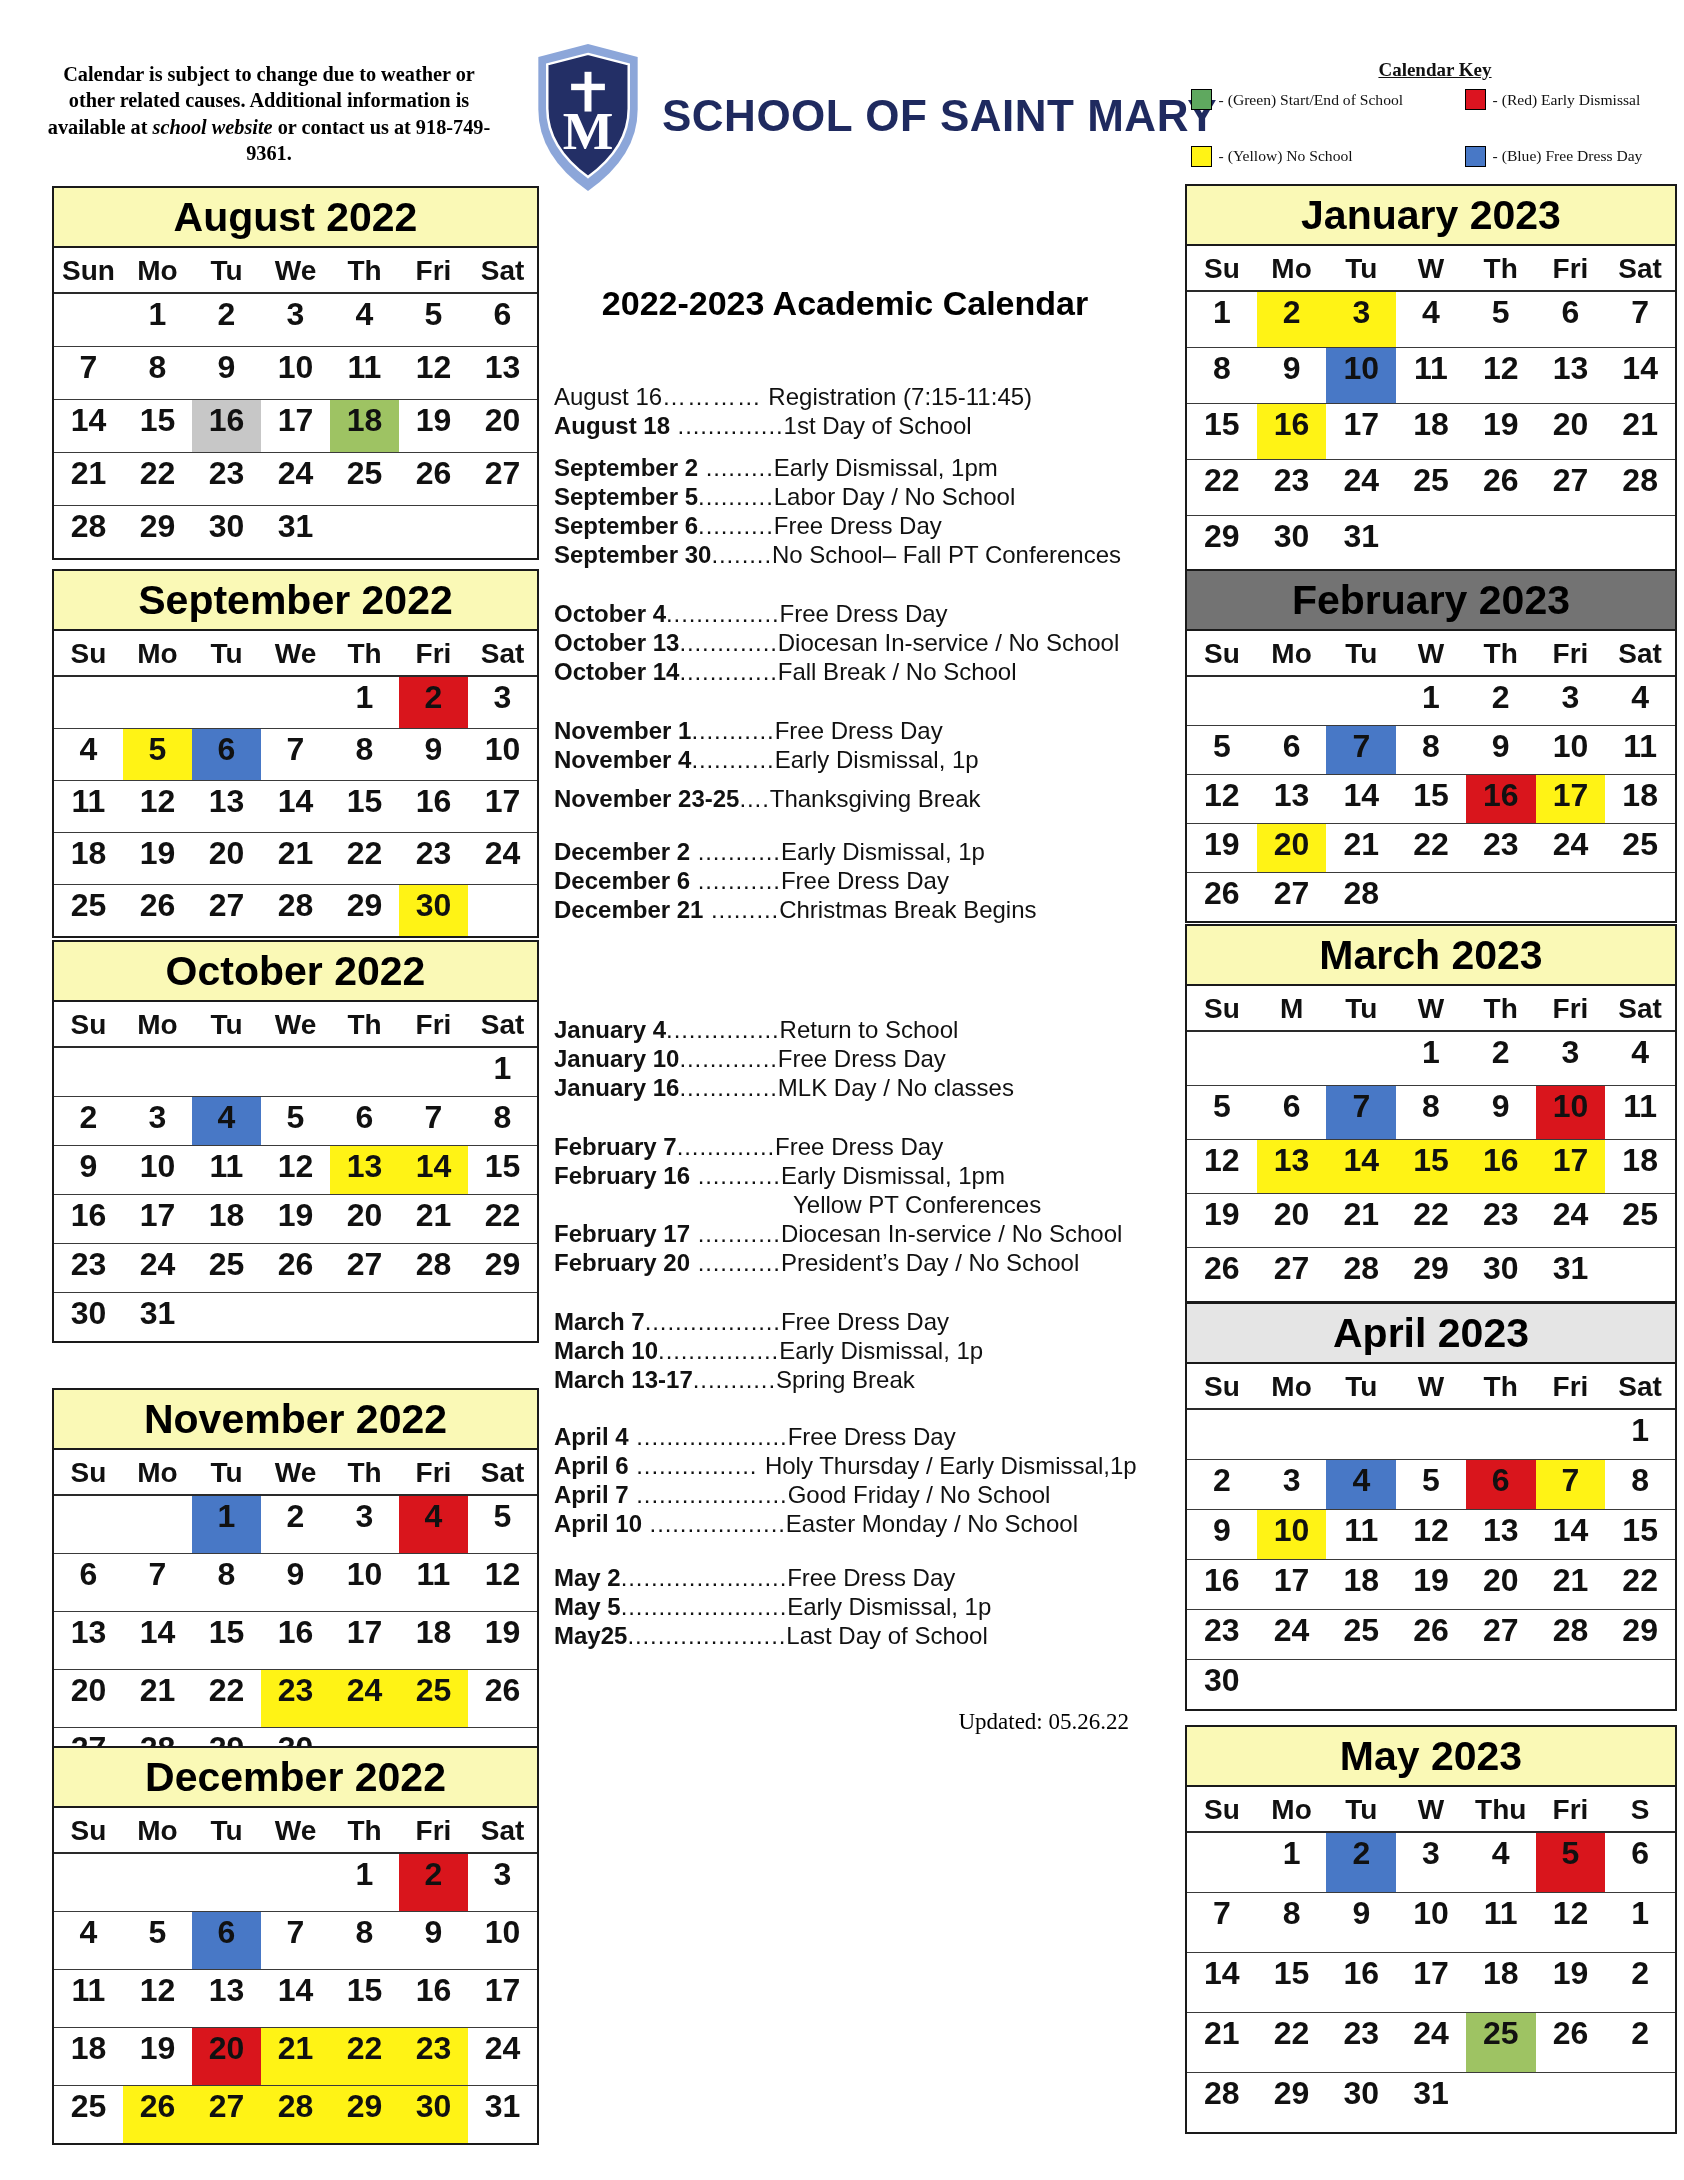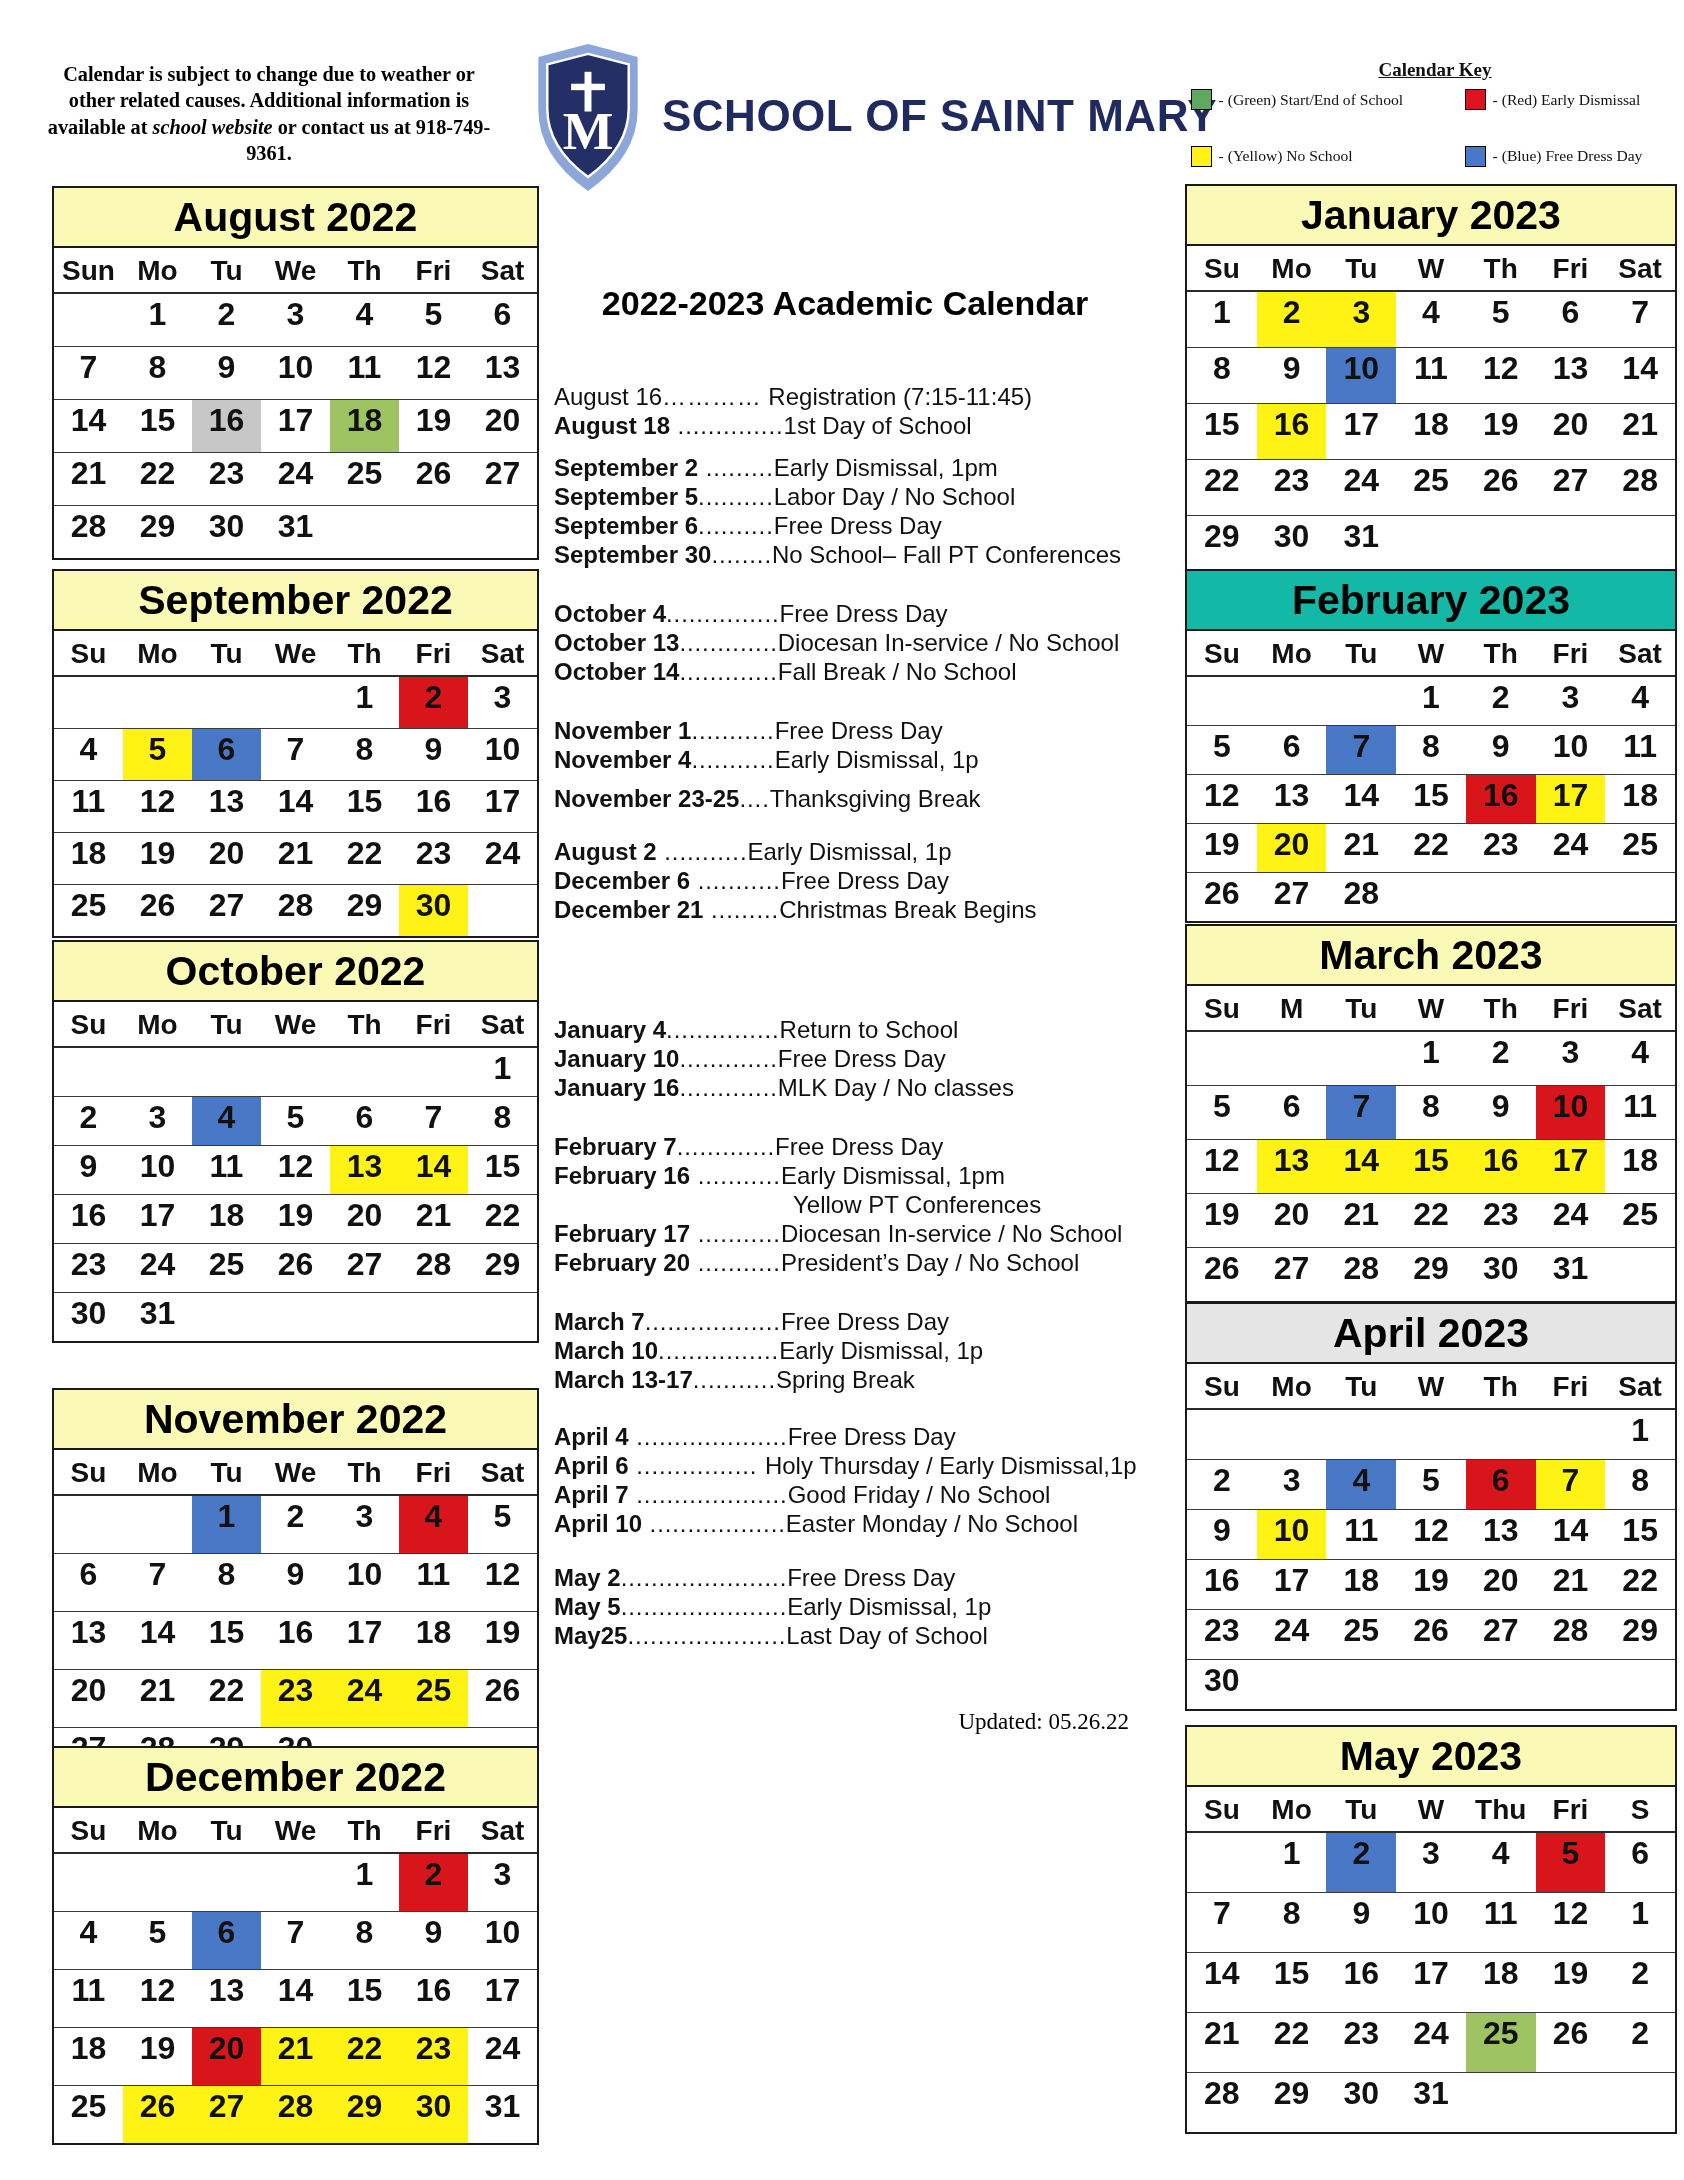--- a/index.html
+++ b/index.html
@@ -123,21 +123,21 @@
         <div class="evt-line"><span class="evt-date">October 14</span><span class="evt-dots">.............</span><span class="evt-desc">Fall Break / No School</span></div>
       </div>
       <div class="evt-group">
         <div class="evt-line"><span class="evt-date">November 1</span><span class="evt-dots">...........</span><span class="evt-desc">Free Dress Day</span></div>
         <div class="evt-line"><span class="evt-date">November 4</span><span class="evt-dots">...........</span><span class="evt-desc">Early Dismissal, 1p</span></div>
       </div>
       <div class="evt-group">
         <div class="evt-line"><span class="evt-date">November 23-25</span><span class="evt-dots">....</span><span class="evt-desc">Thanksgiving Break</span></div>
       </div>
       <div class="evt-group">
-        <div class="evt-line"><span class="evt-date">August 2</span><span class="evt-dots"> ...........</span><span class="evt-desc">Early Dismissal, 1p</span></div>
+        <div class="evt-line"><span class="evt-date">December 2</span><span class="evt-dots"> ...........</span><span class="evt-desc">Early Dismissal, 1p</span></div>
         <div class="evt-line"><span class="evt-date">December 6</span><span class="evt-dots"> ...........</span><span class="evt-desc">Free Dress Day</span></div>
         <div class="evt-line"><span class="evt-date">December 21</span><span class="evt-dots"> .........</span><span class="evt-desc">Christmas Break Begins</span></div>
       </div>
       <div class="evt-group">
         <div class="evt-line"><span class="evt-date">January 4</span><span class="evt-dots">...............</span><span class="evt-desc">Return to School</span></div>
         <div class="evt-line"><span class="evt-date">January 10</span><span class="evt-dots">.............</span><span class="evt-desc">Free Dress Day</span></div>
         <div class="evt-line"><span class="evt-date">January 16</span><span class="evt-dots">.............</span><span class="evt-desc">MLK Day / No classes</span></div>
       </div>
       <div class="evt-group">
         <div class="evt-line"><span class="evt-date">February 7</span><span class="evt-dots">.............</span><span class="evt-desc">Free Dress Day</span></div>
@@ -510,21 +510,21 @@
         <div class="cal-cell">29</div>
         <div class="cal-cell">30</div>
         <div class="cal-cell">31</div>
         <div class="cal-cell"></div>
         <div class="cal-cell"></div>
         <div class="cal-cell"></div>
         <div class="cal-cell"></div>
       </div>
     </div>
   <div class="cal" id="cal-feb">
-      <div class="cal-title" style="background: #14b8a6;">February 2023</div>
+      <div class="cal-title" style="background: #737373;">February 2023</div>
       <div class="cal-head">
         <div class="cal-wd">Su</div>
         <div class="cal-wd">Mo</div>
         <div class="cal-wd">Tu</div>
         <div class="cal-wd">W</div>
         <div class="cal-wd">Th</div>
         <div class="cal-wd">Fri</div>
         <div class="cal-wd">Sat</div>
       </div>
       <div class="cal-row">

